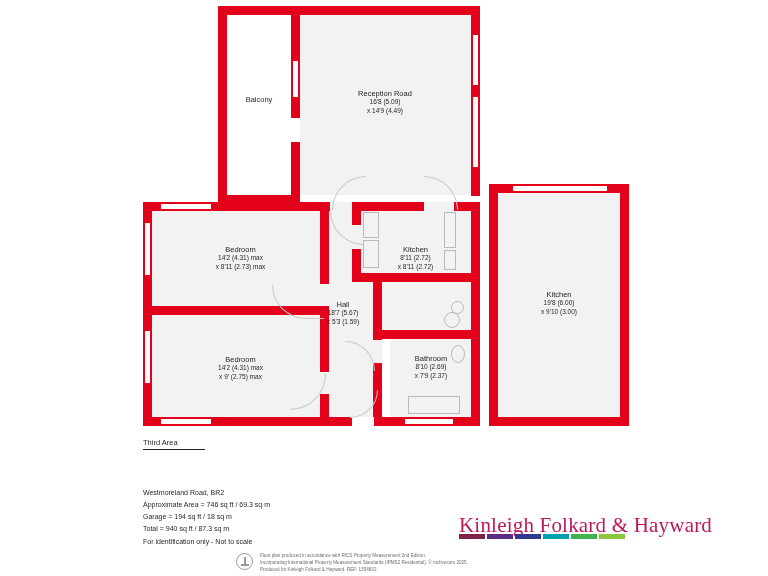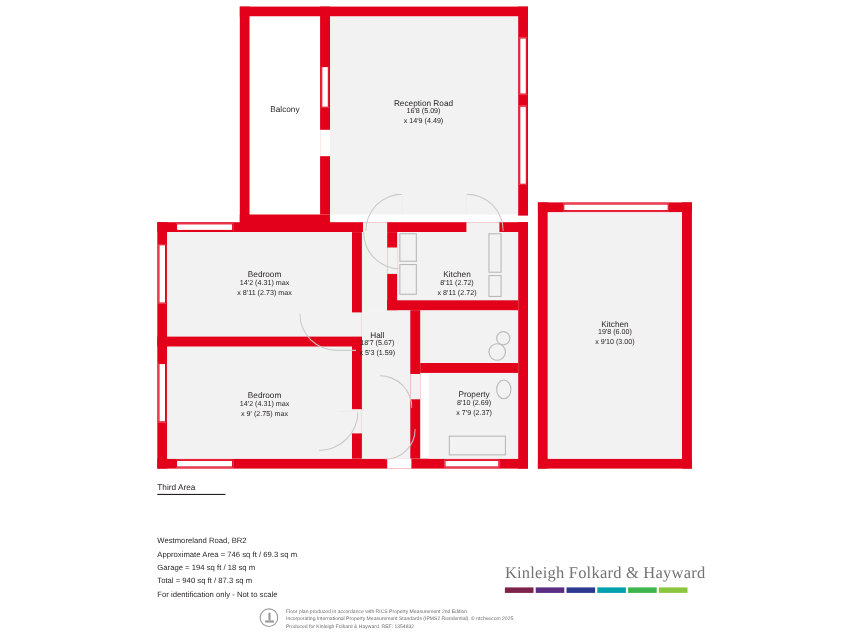--- a/index.html
+++ b/index.html
@@ -69,22 +69,22 @@
   }
   
   .foot {
     position: absolute;
     font-size: 7px;
     color: #231f20;
     line-height: 1.45;
   }
   .brand {
     position: absolute;
-    font-size: 15px;
-    color: #737373;
+    font-size: 21px;
+    color: #be185d;
     letter-spacing: 0.2px;
     font-family: "Liberation Serif", serif;
   }
   .swatches {
     position: absolute;
     display: flex;
     gap: 2px;
   }
   .swatches i {
     display: block;
@@ -238,21 +238,21 @@
     <span class="nm">Kitchen</span>
     <span class="dm">8'11 (2.72)</span>
     <span class="dm">x 8'11 (2.72)</span>
   </div>
   <div class="lbl" style="left:178px; top:355px; width:125px;">
     <span class="nm">Bedroom</span>
     <span class="dm">14'2 (4.31) max</span>
     <span class="dm">x 9' (2.75) max</span>
   </div>
   <div class="lbl" style="left:396px; top:354px; width:70px;">
-    <span class="nm">Property</span>
+    <span class="nm">Bathroom</span>
     <span class="dm">8'10 (2.69)</span>
     <span class="dm">x 7'9 (2.37)</span>
   </div>
 
   <div class="wall" style="left:489px; top:184px; width:140px; height:9px;"></div>
   <div class="wall" style="left:489px; top:184px; width:9px; height:242px;"></div>
   <div class="wall" style="left:620px; top:184px; width:9px; height:242px;"></div>
   <div class="wall" style="left:489px; top:417px; width:140px; height:9px;"></div>
   <div class="room" style="left:498px; top:193px; width:122px; height:224px;"></div>
   <div class="winline" style="left:512px; top:185px; width:96px; height:7px;"></div>

